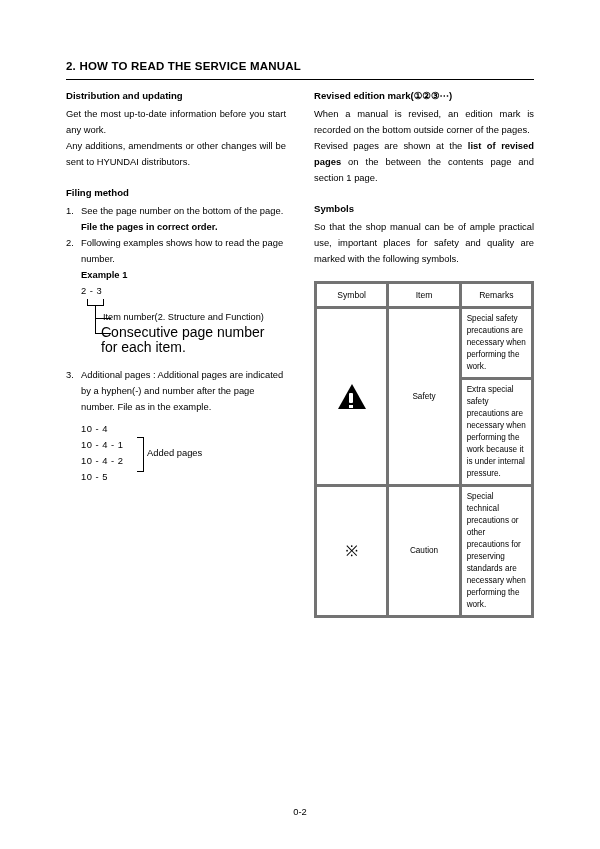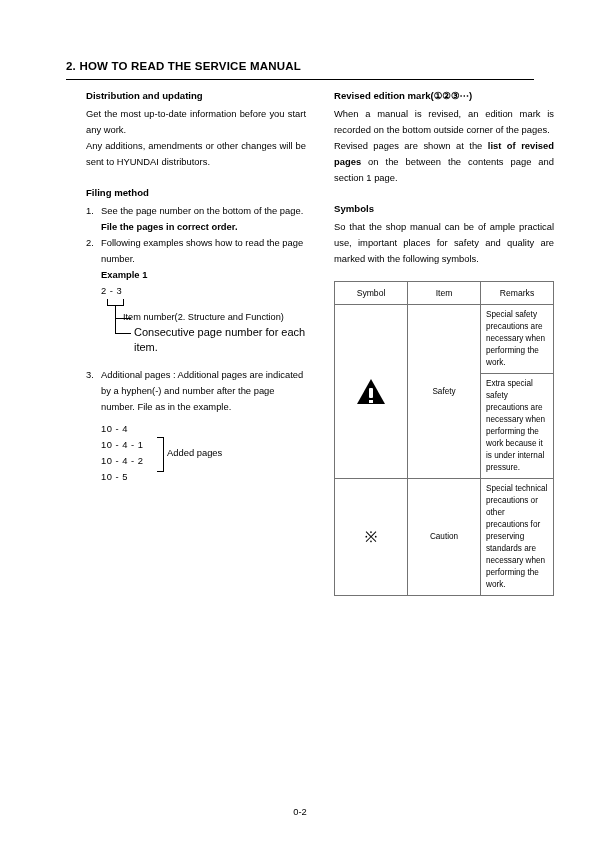--- a/index.html
+++ b/index.html
@@ -36,21 +36,20 @@
     padding-bottom: 3px;
   }
   .title-rule {
     border-bottom: 1px solid #000;
     width: 468px;
     margin-bottom: 10px;
   }
   .cols {
     display: flex;
     gap: 28px;
-    margin-left: 20px;
   }
   .col {
     width: 220px;
   }
   h3.sec {
     font-size: 9.6px;
     font-weight: bold;
     margin: 0 0 5px 0;
   }
   h3.sec.spaced {
@@ -158,25 +157,25 @@
   .diagram .label1 {
     position: absolute;
     left: 22px;
     top: 25px;
     width: 172px;
     line-height: 15px;
     font-size: 9.2px;
   }
   .diagram .label2 {
     position: absolute;
-    left: 33px;
+    left: 20px;
     top: 40px;
     width: 172px;
     line-height: 15px;
-    font-size: 11px;
+    font-size: 14px;
   }
 
   .added-block {
     position: relative;
     margin-left: 15px;
     margin-top: 6px;
     font-size: 9.4px;
     line-height: 16px;
     width: 200px;
   }
@@ -201,21 +200,21 @@
   }
 
   
   table.symtable {
     border-collapse: collapse;
     margin-top: 14px;
     width: 220px;
     table-layout: fixed;
   }
   table.symtable th, table.symtable td {
-    border: 1px solid #737373;
+    border: 3px solid #737373;
     font-size: 8.2px;
     font-weight: normal;
     padding: 4px 5px;
     vertical-align: middle;
     line-height: 12px;
   }
   table.symtable th {
     text-align: center;
     font-size: 8.6px;
     padding: 5px 2px;

